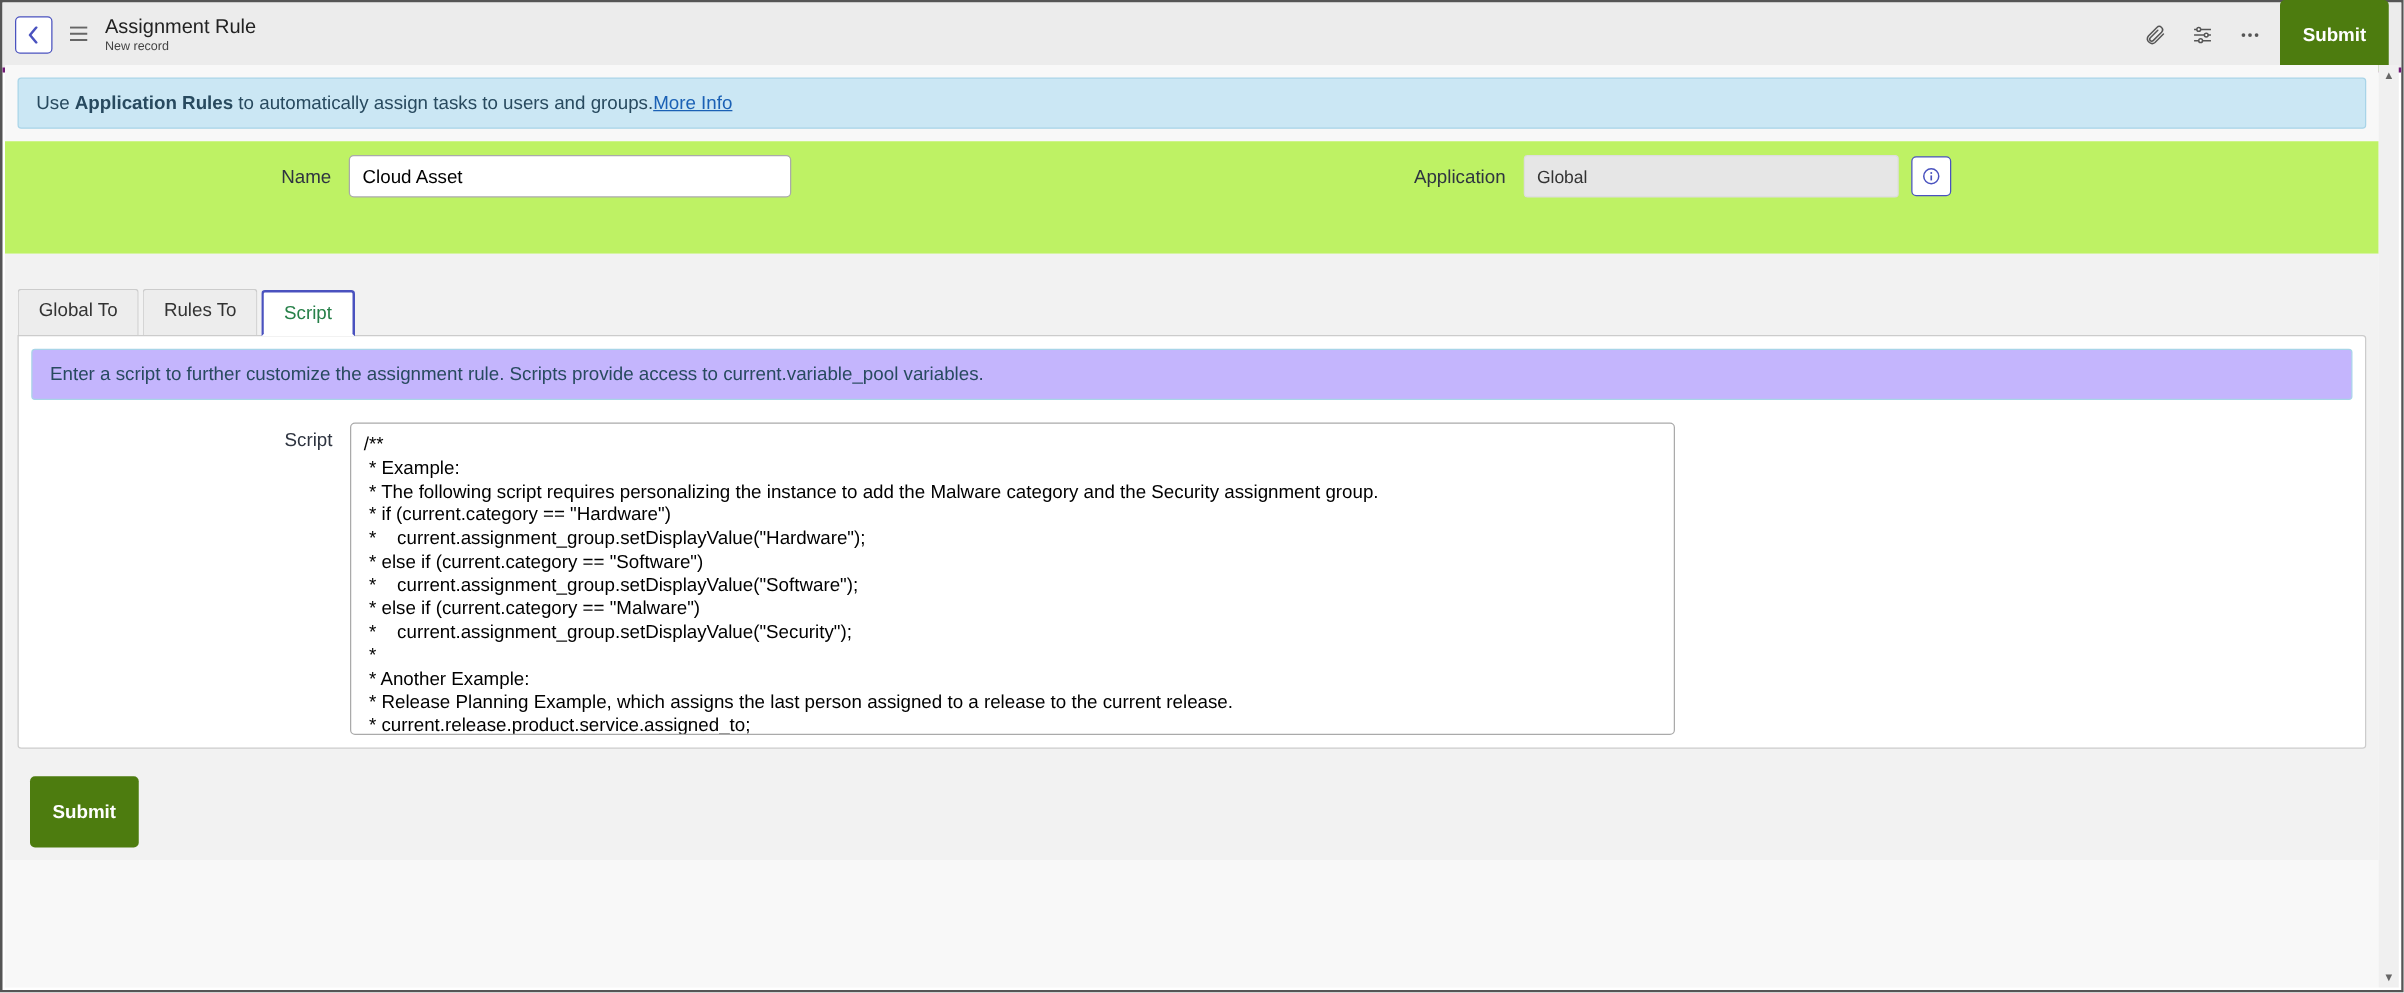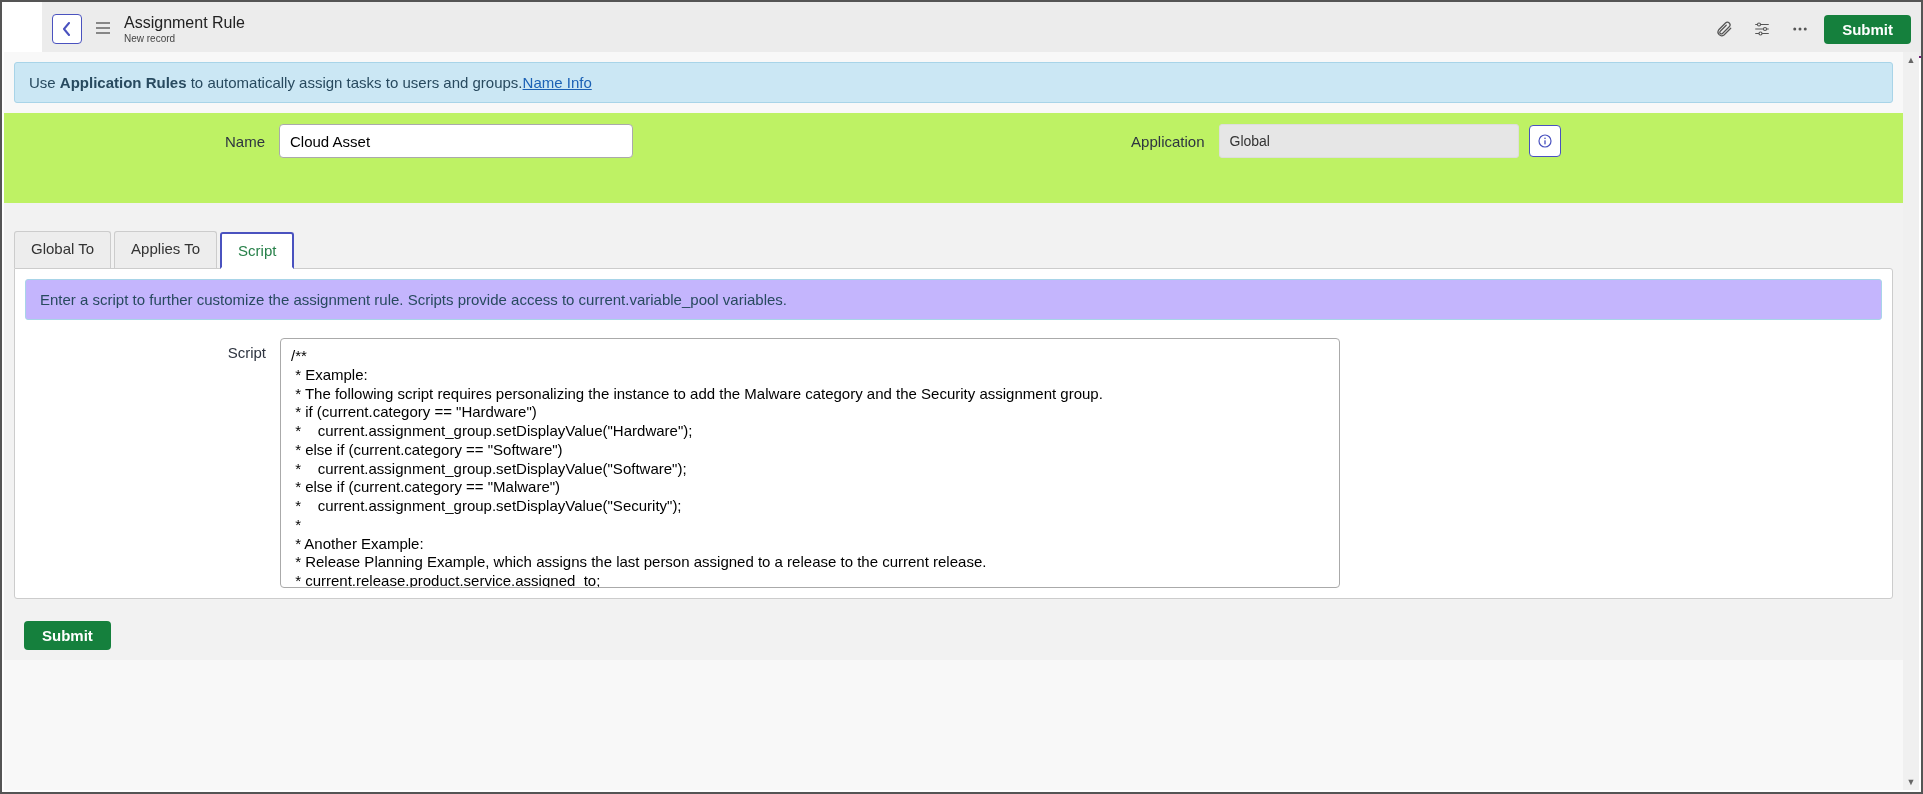--- a/index.html
+++ b/index.html
@@ -16,24 +16,23 @@
     position: relative;
     border: 2px solid #555;
     background: #fff;
   }
   
   .header {
     display: flex;
     align-items: center;
     height: 56px;
     background: #ececec;
-    border-bottom: 2px solid #701a75;
+    border-bottom: 4px solid #701a75;
     padding: 0 10px;
     gap: 10px;
-    margin-left: 40px;
   }
   .back-btn {
     width: 30px; height: 30px;
     border: 1px solid #4a52bf;
     border-radius: 4px;
     background: #fff;
     display: flex; align-items: center; justify-content: center;
     cursor: pointer;
     color: #4a52bf;
   }
@@ -48,24 +47,24 @@
   .header-title .sub { font-size: 10px; color: #444; }
   .header .spacer { flex: 1; }
   .header-action {
     width: 28px; height: 28px;
     display: flex; align-items: center; justify-content: center;
     cursor: pointer;
     color: #555;
     border-radius: 3px;
   }
   .submit-btn {
-    background: #15803d;
+    background: #4d7c0f;
     color: #fff;
     border: none;
-    padding: 6px 18px;
+    padding: 20px 18px;
     font-size: 15px;
     font-weight: 600;
     border-radius: 4px;
     cursor: pointer;
   }
   
   .content-scroll {
     position: absolute;
     top: 50px; bottom: 2px;
     left: 2px; right: 18px;
@@ -267,21 +266,21 @@
           <circle cx="12" cy="12" r="2" fill="#555"></circle>
           <circle cx="19" cy="12" r="2" fill="#555"></circle>
         </svg>
     </div>
     <button class="submit-btn">Submit</button>
   </div>
 
   <div class="content-scroll">
 
     <div class="info-banner">
-      <span>Use </span><b>Application Rules</b><span> to automatically assign tasks to users and groups.</span><a>Name Info</a>
+      <span>Use </span><b>Application Rules</b><span> to automatically assign tasks to users and groups.</span><a>More Info</a>
     </div>
 
     <div class="form-section">
       <div class="form-row">
         <div class="form-col">
           <label class="form-label">Name</label>
           <input class="text-input" type="text" value="Cloud Asset" style="">
         </div>
         <div class="form-col">
           <label class="form-label">Application</label>
@@ -296,21 +295,21 @@
         </div>
       </div>
       <div class="form-row">
         <div class="form-col"></div>
       </div>
     </div>
 
     <div class="tabs-area">
       <div class="tabs-row">
         <div class="tab">Global To</div>
-        <div class="tab">Applies To</div>
+        <div class="tab">Rules To</div>
         <div class="tab active">Script</div>
       </div>
       <div class="tab-panel">
         <div class="script-banner">Enter a script to further customize the assignment rule. Scripts provide access to current.variable_pool variables.</div>
         <div class="script-row">
           <label class="script-label">Script</label>
           <textarea class="script-textarea" style="">/**
  * Example:
  * The following script requires personalizing the instance to add the Malware category and the Security assignment group.
  * if (current.category == "Hardware")

